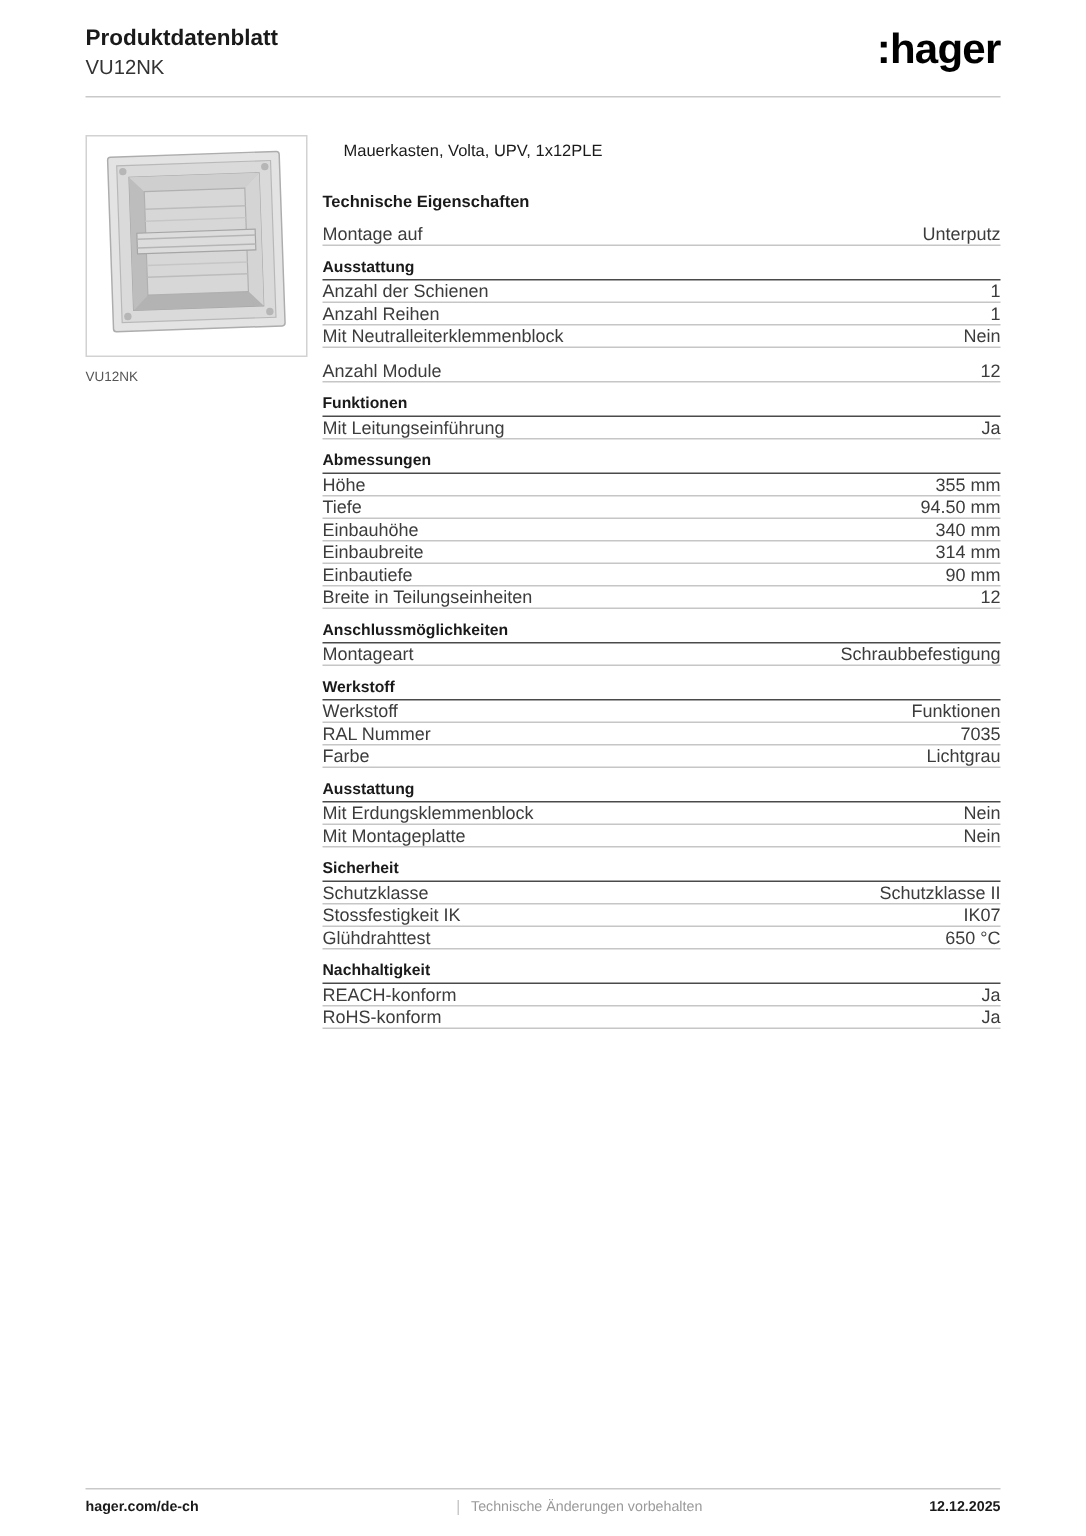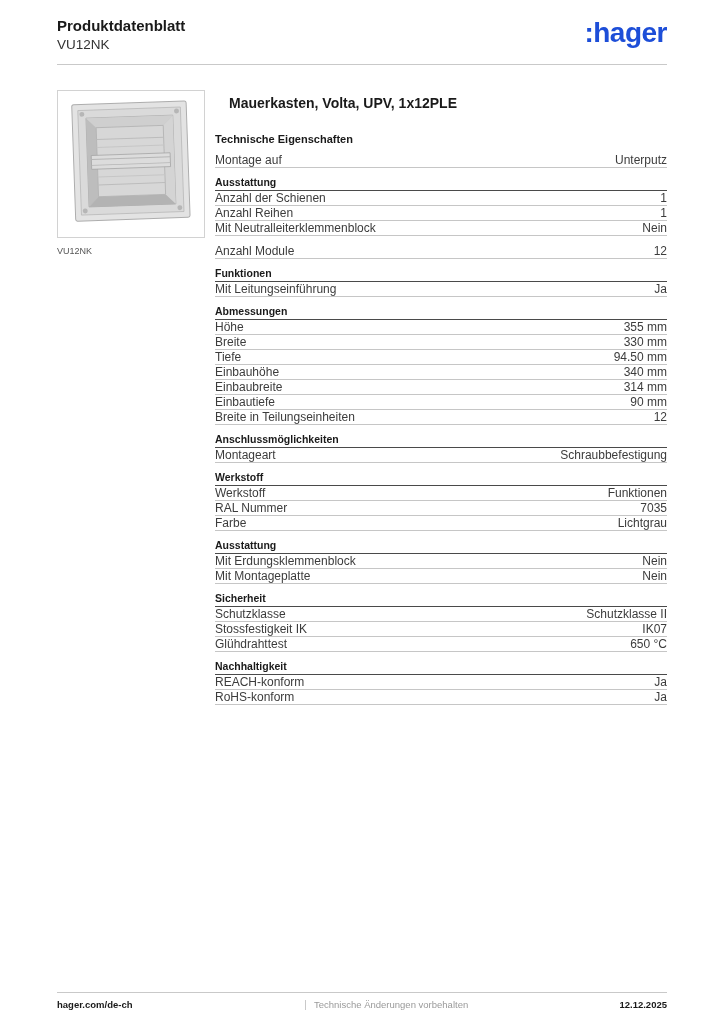--- a/index.html
+++ b/index.html
@@ -56,21 +56,21 @@
   .product-image {
     width: 148px;
     height: 148px;
     border: 1px solid #d2d2d2;
     background: #ffffff;
     overflow: hidden;
   }
   .image-caption { margin-top: 8px; font-size: 9px; color: #555555; }
 
   .right-col { flex: 1; min-width: 0; }
-  .product-title { font-size: 14px; font-weight: bold; color: #1a1a1a; margin-top: 5px; padding-left: 14px; }
+  .product-title { font-size: 11px; font-weight: normal; color: #1a1a1a; margin-top: 5px; padding-left: 14px; }
   .specs-heading { font-size: 11px; font-weight: bold; color: #1a1a1a; margin-top: 22px; }
   .sections { margin-top: 4px; }
 
   .spec-section { margin-top: 8px; }
   .section-title {
     font-size: 10.5px;
     font-weight: bold;
     color: #1a1a1a;
     line-height: 12px;
     padding-bottom: 2px;
@@ -133,21 +133,21 @@
 </head>
 <body>
 
 <div class="page">
 
   <div class="header">
     <div>
       <div class="doc-type">Produktdatenblatt</div>
       <div class="product-code">VU12NK</div>
     </div>
-    <div class="logo" style="color: #1d4ed8;"><span>:</span><span>hager</span></div>
+    <div class="logo" style="color: #000000;"><span>:</span><span>hager</span></div>
   </div>
   <div class="header-rule"></div>
 
   <div class="main">
 
     <div class="left-col">
       <div class="product-image">
         <svg viewBox="0 0 148 148" width="146" height="146">
           <g transform="rotate(-2 74 74)">
             <rect x="16" y="12" width="116" height="118" fill="#e3e3e3" stroke="#adadad" stroke-width="1" rx="2"></rect>
@@ -228,24 +228,20 @@
   </div>
 
   <div class="spec-section">
     <div class="section-title">Abmessungen</div>
     <div class="rows">
   <div class="spec-row">
     <span class="row-label">Höhe</span>
     <span class="row-value">355 mm</span>
   </div>
 
-  <div class="spec-row">
-    <span class="row-label">Breite</span>
-    <span class="row-value">330 mm</span>
-  </div>
 
   <div class="spec-row">
     <span class="row-label">Tiefe</span>
     <span class="row-value">94.50 mm</span>
   </div>
 
   <div class="spec-row">
     <span class="row-label">Einbauhöhe</span>
     <span class="row-value">340 mm</span>
   </div>

